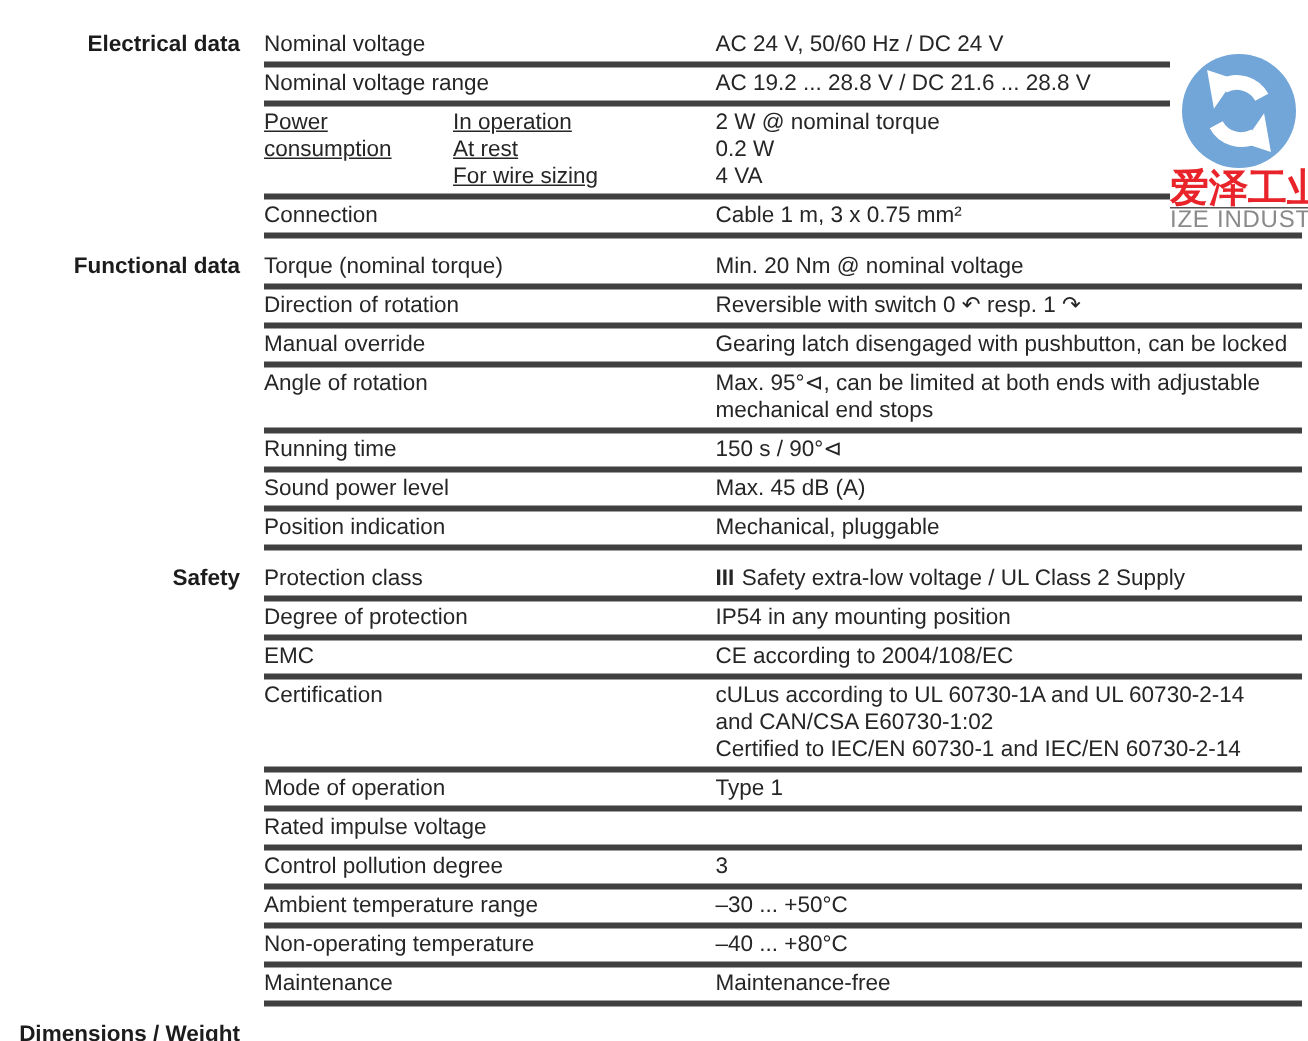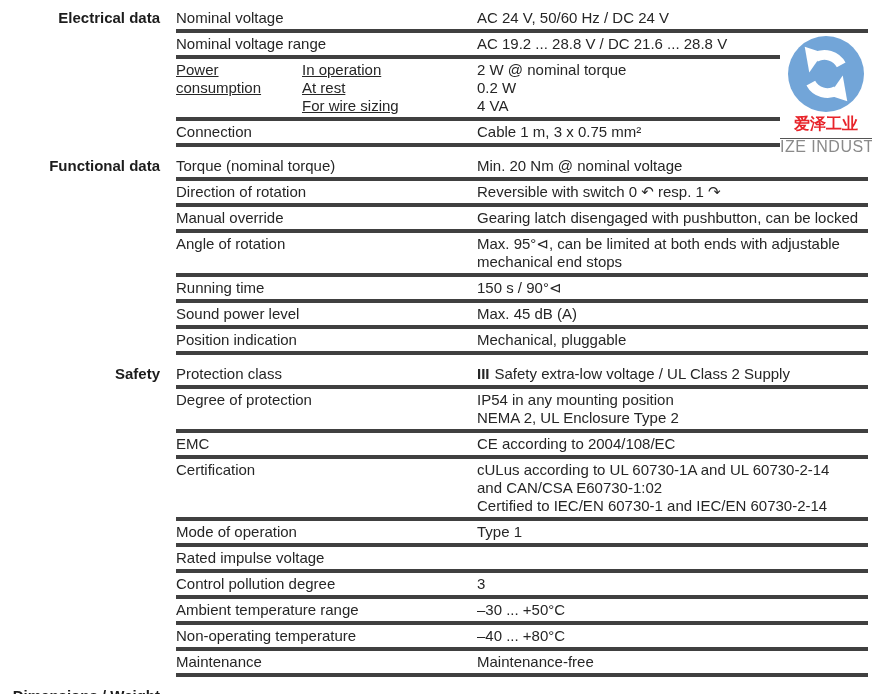--- a/index.html
+++ b/index.html
@@ -1,39 +1,39 @@
 <!DOCTYPE html>
 <html><head>
 <meta charset="utf-8">
 <style>
   * { margin:0; padding:0; box-sizing:border-box; }
   html,body { width:872px; height:694px; background:#ffffff; overflow:hidden; }
   body {
     font-family:"Liberation Sans","DejaVu Sans",sans-serif;
     font-size:15px; color:#262626; position:relative;
   }
-  .doc { position:absolute; inset:0; padding-top:7px; }
+  .doc { position:absolute; inset:0; padding-top:19px; }
   .section { display:flex; align-items:flex-start; }
   .section + .section { margin-top:8px; }
   .label-col {
     flex:0 0 160px; width:160px; text-align:right; font-weight:bold;
     padding-top:2px; line-height:18px; white-space:nowrap; color:#1c1c1c;
   }
   .rows-col { flex:1; margin-left:16px; margin-right:4px; }
   .row { display:flex; border-bottom:4px solid #404040; padding:2px 0; line-height:18px; }
   .prop { flex:0 0 301px; padding-right:6px; }
   .val  { flex:1; }
   .prop-split { display:flex;text-decoration:underline; }
   .prop-main { flex:0 0 126px; }
   .sub { flex:1; }
   .vb { font-weight:bold; margin-right:5px; }
   
   .logo { position:absolute; left:780px; top:36px; width:92px; background:#ffffff; z-index:5; text-align:center; }
   .logo-circle { width:76px; height:76px; display:block; margin:0 auto; }
-  .logo-cn { font-size:16px; font-weight:bold; color:#E8242A; line-height:26px; white-space:nowrap;font-family:Liberation Mono, monospace; }
+  .logo-cn { font-size:26px; font-weight:bold; color:#E8242A; line-height:26px; white-space:nowrap; }
   .logo-divider { border-top:1px solid #555555; margin:0 0 2px 0; }
   .logo-en { font-size:16px; color:#8A8A8A; letter-spacing:0.5px; line-height:11px; white-space:nowrap; }
 </style>
 </head>
 <body>
 
 <div class="doc">
 
   <div class="section">
     <div class="label-col">Electrical data</div>
@@ -109,21 +109,20 @@
     <div class="label-col">Safety</div>
     <div class="rows-col">
       <div class="row">
         <div class="prop">Protection class</div>
         <div class="val"><span class="vb">III</span><span>Safety extra-low voltage / UL Class 2 Supply</span></div>
       </div>
       <div class="row">
         <div class="prop">Degree of protection</div>
         <div class="val">
           <div>IP54 in any mounting position</div>
-          <div>NEMA 2, UL Enclosure Type 2</div>
         </div>
       </div>
       <div class="row">
         <div class="prop">EMC</div>
         <div class="val">CE according to 2004/108/EC</div>
       </div>
       <div class="row">
         <div class="prop">Certification</div>
         <div class="val">
           <div>cULus according to UL 60730-1A and UL 60730-2-14</div>

